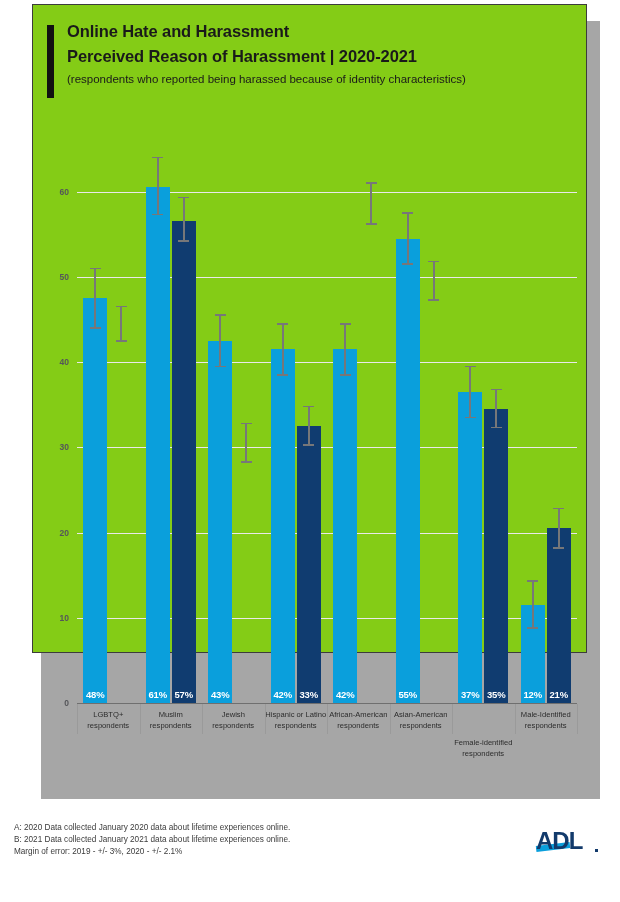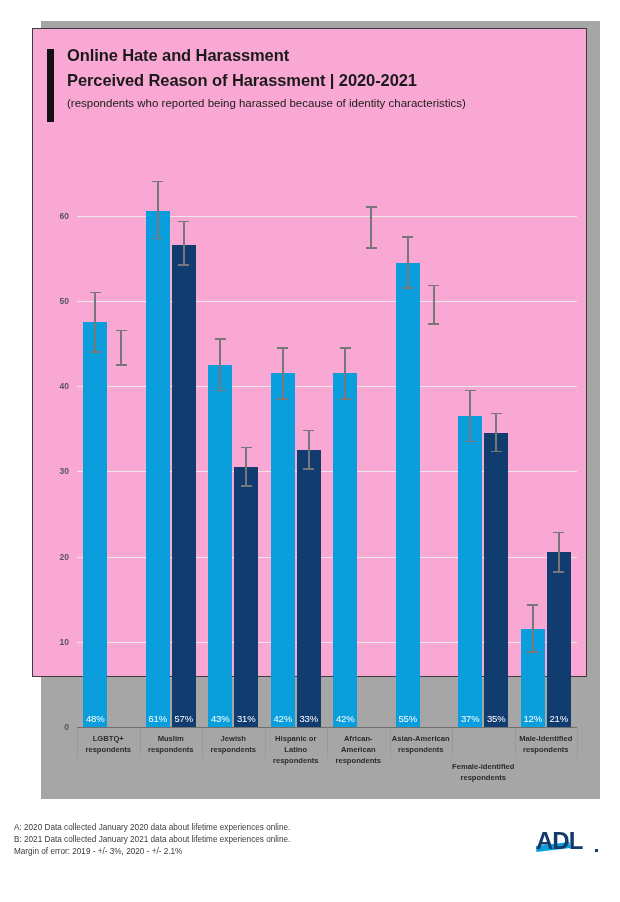--- a/index.html
+++ b/index.html
@@ -11,22 +11,22 @@
     overflow:hidden;
   }
   .page{position:relative;width:620px;height:902px;}
 
   
   .shadow{
     position:absolute;left:41px;top:21px;width:559px;height:778px;
     background:#a6a6a6;
   }
   .card{
-    position:absolute;left:32px;top:28px;width:555px;height:649px;
-    background:#f9a8d4;border:1px solid #3c3c3c;
+    position:absolute;left:32px;top:4px;width:555px;height:649px;
+    background:#84cc16;border:1px solid #3c3c3c;
     box-sizing:border-box;
   }
 
   
   .title-wrap{position:absolute;left:14px;top:17px;width:520px;}
   .title-bar{
     position:absolute;left:0px;top:3px;width:7px;height:73px;background:#111111;
   }
   .t1{
     position:absolute;left:20px;top:0px;
@@ -63,34 +63,34 @@
 
   
   .bars{position:absolute;left:0;top:0;width:500px;height:554px;}
   .bar{
     position:absolute;bottom:0;
   }
   .bar.y2020{background:#0a9fdc;}
   .bar.y2021{background:#103c70;}
   .bar-lab{
     position:absolute;bottom:3px;left:0;width:100%;
-    text-align:center;color:#ffffff;font-size:9.5px;font-weight:normal;
+    text-align:center;color:#ffffff;font-size:9.5px;font-weight:bold;
     letter-spacing:-0.2px;
   }
 
   
   .err{position:absolute;width:1.6px;background:#777779;}
   .errcap{position:absolute;width:11px;height:1.6px;background:#777779;}
 
   
   .catzone{position:absolute;left:44px;top:699px;width:500px;height:38px;}
   .cat{
     position:absolute;top:0;height:38px;
     text-align:center;
-    font-size:7.6px;font-weight:bold;color:#2b2b2b;line-height:11px;
+    font-size:7.6px;font-weight:normal;color:#2b2b2b;line-height:11px;
     padding-top:5px;box-sizing:border-box;
   }
   .cat .l2{display:block;}
   .sep{position:absolute;top:0;width:1px;height:30px;background:#9a9a9a;}
 
   
   .legend{
     position:absolute;left:0;top:745px;width:555px;text-align:center;
     font-size:12.5px;font-weight:bold;color:#1a1a1a;
   }
@@ -179,23 +179,20 @@
           </div>
           <div class="err" style="left: 105.95px; top: 48.5815px; height: 43.4677px;"></div>
           <div class="errcap" style="left: 101.25px; top: 47.7815px;"></div>
           <div class="errcap" style="left: 101.25px; top: 91.2492px;"></div>
           <div class="bar y2020" style="left: 131.25px; width: 24px; height: 362.231px; background: rgb(10, 159, 220);">
             <span class="bar-lab">43%</span>
           </div>
           <div class="err" style="left: 142.45px; top: 166.2px; height: 51.1385px;"></div>
           <div class="errcap" style="left: 137.75px; top: 165.4px;"></div>
           <div class="errcap" style="left: 137.75px; top: 216.538px;"></div>
-          <div class="bar y2021" style="left: 157.25px; width: 24px; height: 259.954px; background: rgb(16, 60, 112);">
-            <span class="bar-lab">31%</span>
-          </div>
           <div class="err" style="left: 168.45px; top: 274.443px; height: 38.3538px;"></div>
           <div class="errcap" style="left: 163.75px; top: 273.643px;"></div>
           <div class="errcap" style="left: 163.75px; top: 311.997px;"></div>
           <div class="bar y2020" style="left: 193.75px; width: 24px; height: 353.708px; background: rgb(10, 159, 220);">
             <span class="bar-lab">42%</span>
           </div>
           <div class="err" style="left: 204.95px; top: 174.723px; height: 51.1385px;"></div>
           <div class="errcap" style="left: 200.25px; top: 173.923px;"></div>
           <div class="errcap" style="left: 200.25px; top: 225.062px;"></div>
           <div class="bar y2021" style="left: 219.75px; width: 24px; height: 277px; background: rgb(16, 60, 112);">

